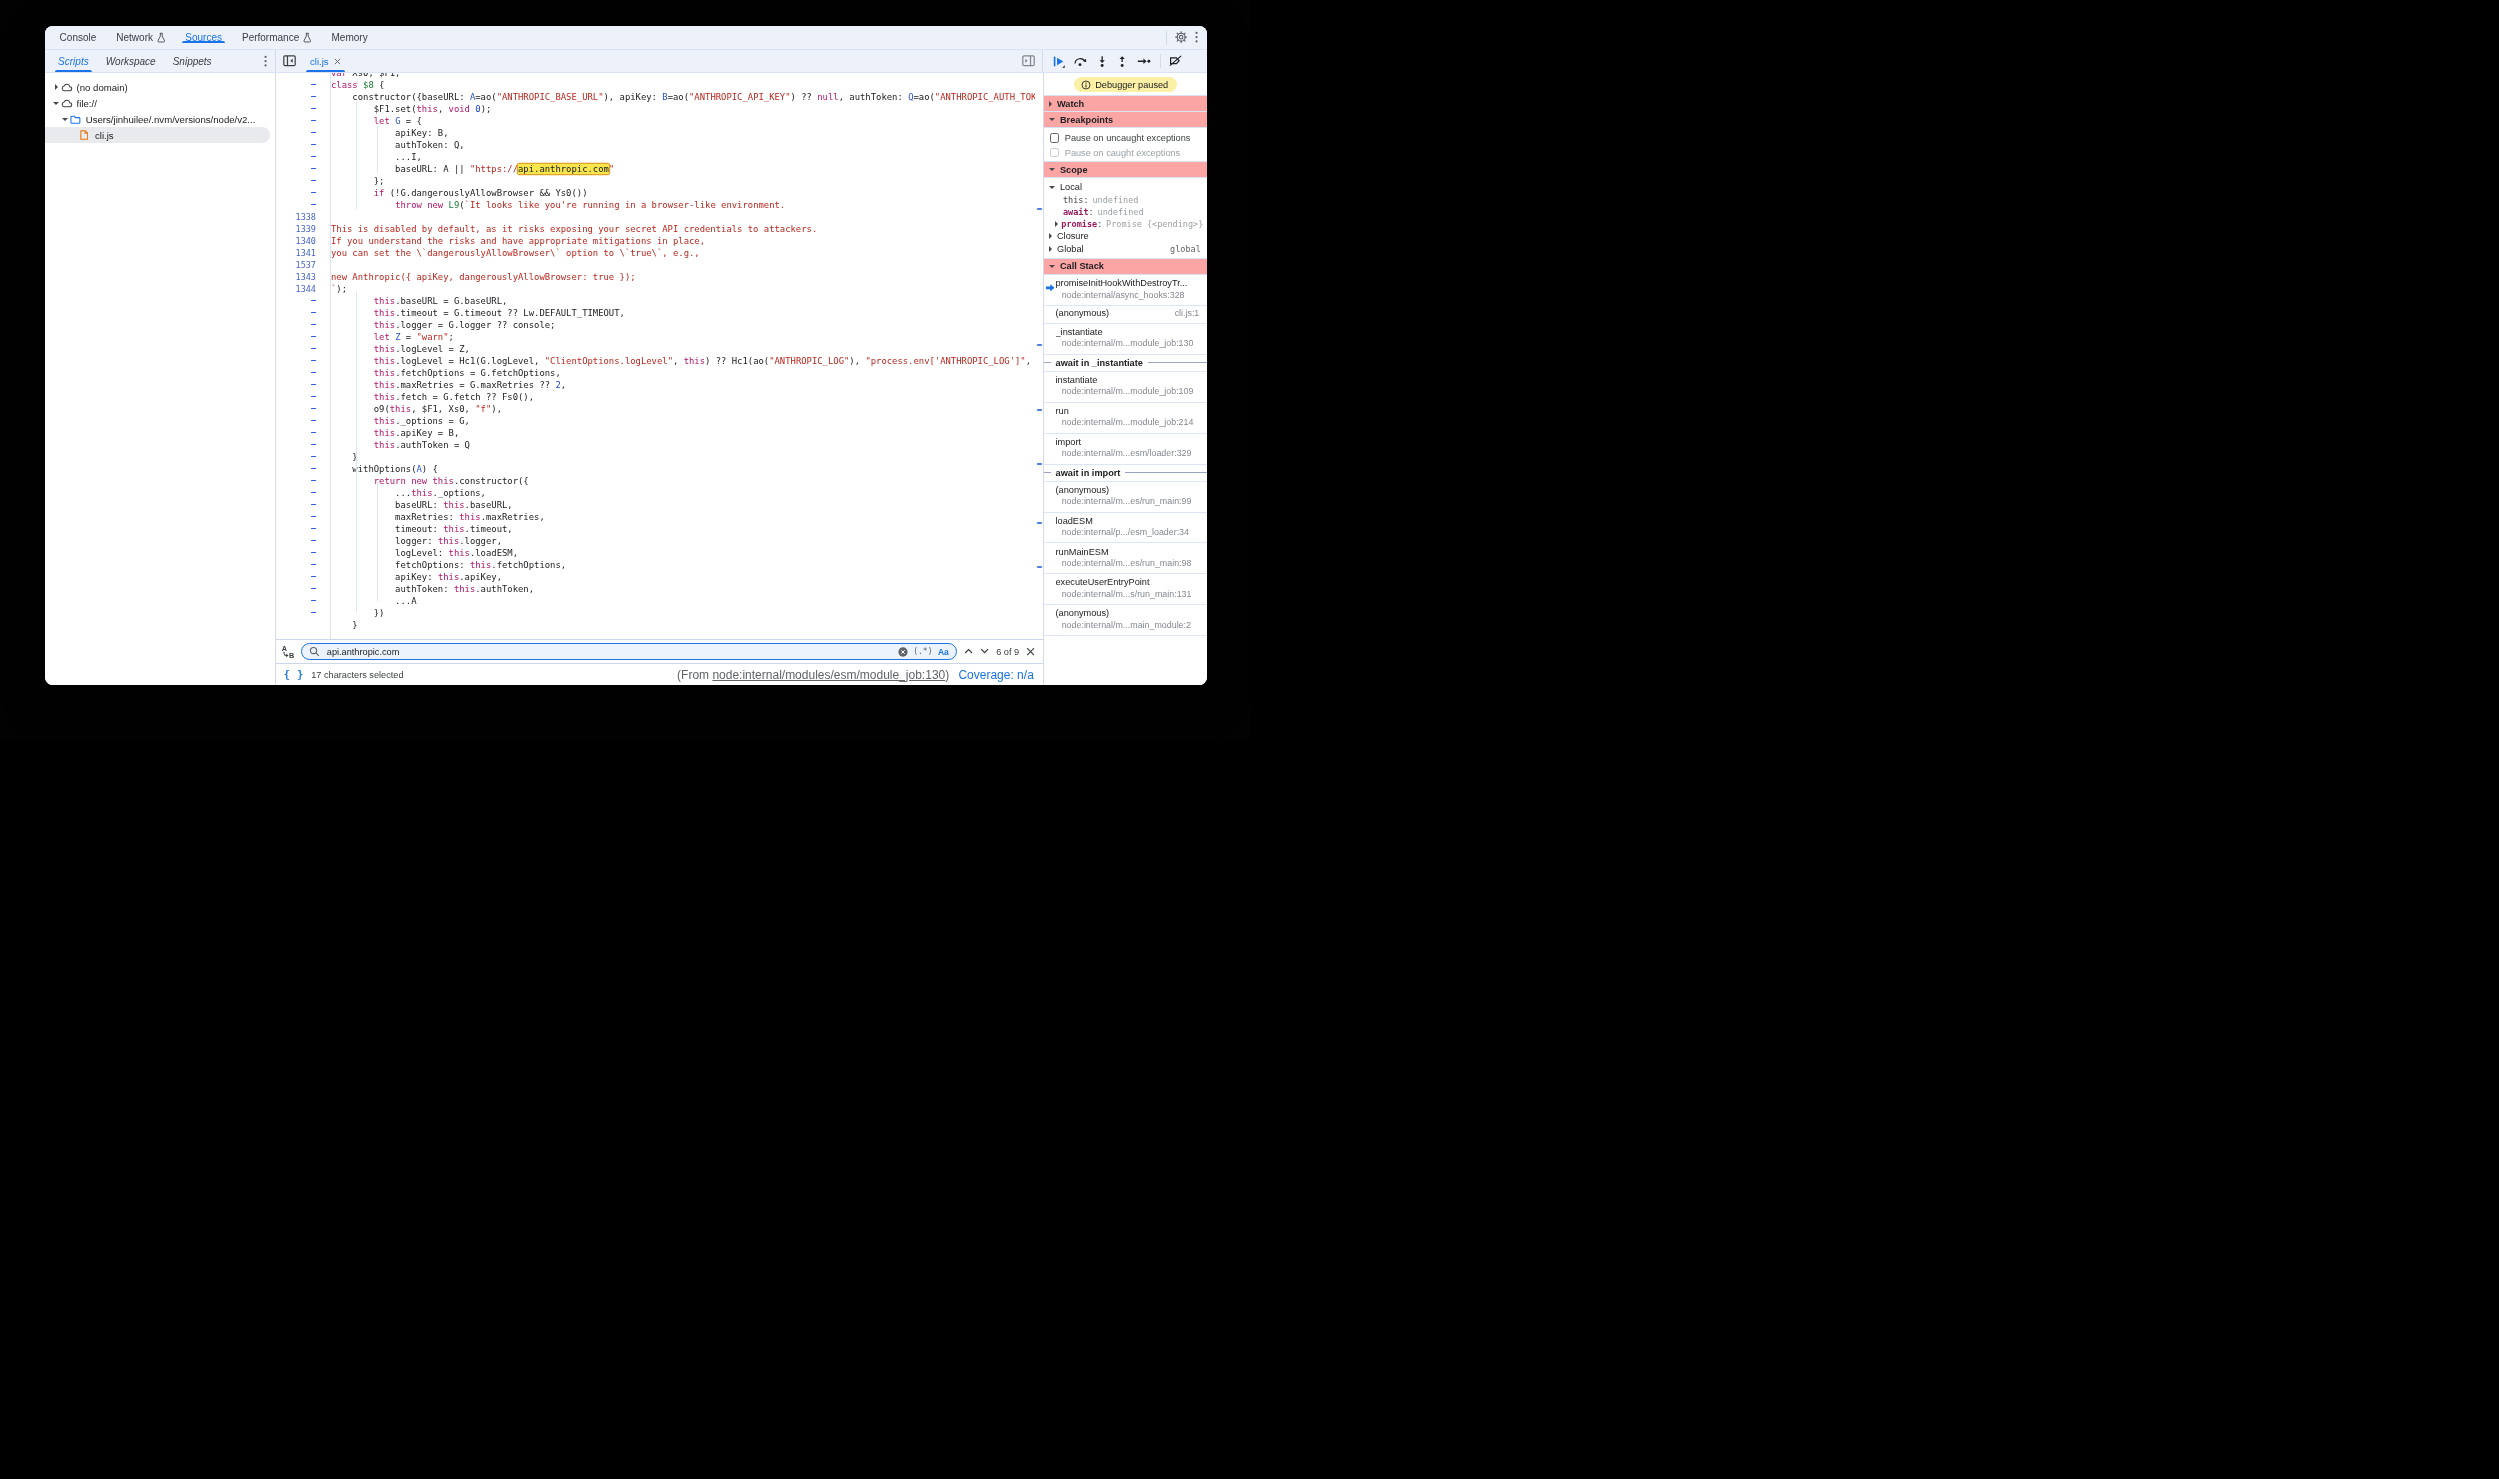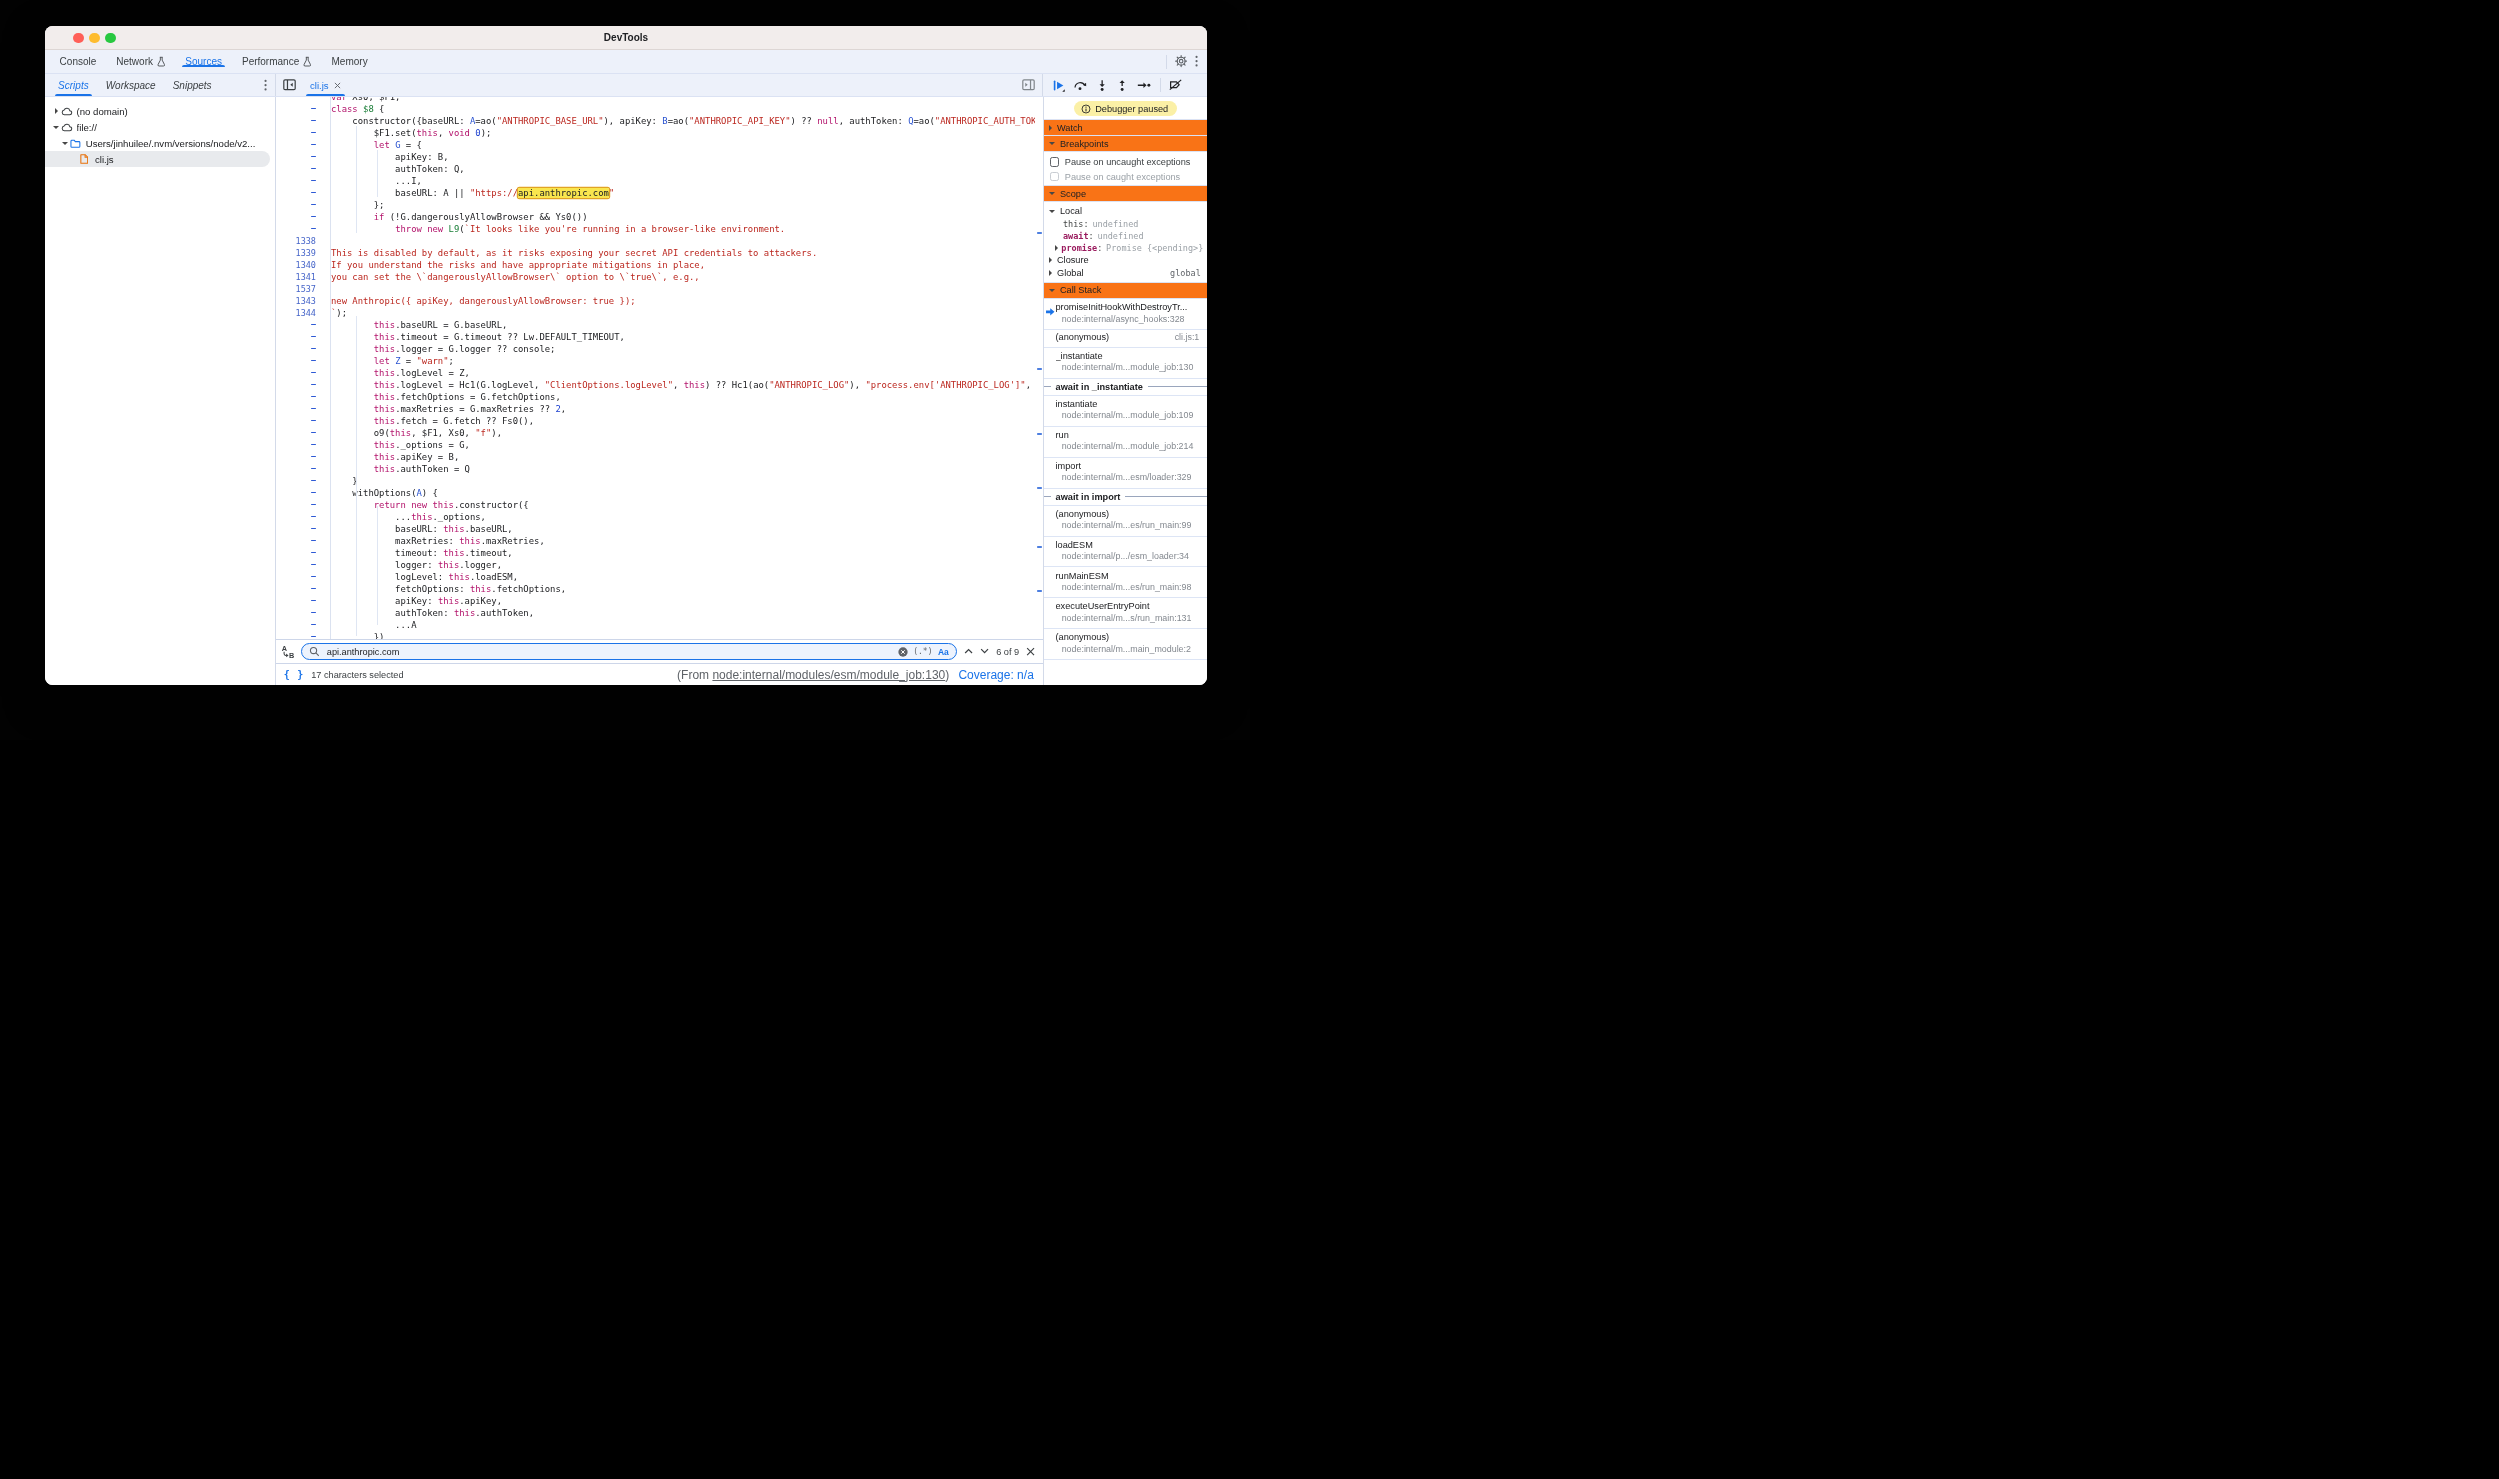--- a/index.html
+++ b/index.html
@@ -94,23 +94,23 @@
   .status-right{margin-left:auto;display:flex;align-items:center;gap:9.2px;font-size:12px;}
   .from-text{color:#5f6368;white-space:nowrap;}
   .from-link{text-decoration:underline;color:#5f6368;}
   .coverage{color:#1a73e8;white-space:nowrap;}
 
   
   .right-panel{border-left:0.8px solid #d3dae9;background:#fff;overflow:hidden;display:flex;flex-direction:column;}
   .pill-zone{height:23px;display:flex;align-items:center;justify-content:center;}
   .pill{display:flex;align-items:center;gap:4.6px;background:#fbf0a6;border-radius:9.2px;padding:2.3px 9.2px 2.3px 7px;
         font-size:9.2px;color:#202124;}
-  .section-h{height:17px;flex:0 0 17px;display:flex;align-items:center;gap:4.6px;background:#f97316;
+  .section-h{height:17px;flex:0 0 17px;display:flex;align-items:center;gap:4.6px;background:#fca5a5;
              border-top:0.8px solid #dbe2f3;border-bottom:0.8px solid #dbe2f3;padding-left:5.4px;
-             font-size:9.2px;color:#202124;margin-top:-0.8px;}
+             font-size:9.2px;color:#202124;margin-top:-0.8px;font-weight:bold;}
   .cb-row{height:14.6px;display:flex;align-items:center;gap:5.4px;padding-left:6.2px;font-size:9.2px;color:#3c4043;}
   .cb{width:9.2px;height:9.2px;border:1.2px solid #5f6368;border-radius:2.3px;background:#fff;flex:0 0 9.2px;}
   .cb-row.disabled{color:#9aa0a6;}
   .cb-row.disabled .cb{border-color:#c8ccd2;}
   .scope-group{height:13px;display:flex;align-items:center;gap:4.6px;padding-left:5.4px;font-size:9.2px;color:#202124;}
   .scope-group .rightval{margin-left:auto;padding-right:6.2px;font-family:"DejaVu Sans Mono",monospace;font-size:8.5px;color:#5f6368;}
   .scope-var{height:12px;display:flex;align-items:center;padding-left:19px;
              font-family:"DejaVu Sans Mono",monospace;font-size:8.5px;white-space:nowrap;overflow:hidden;}
   .scope-var .chev{margin-left:-8.5px;margin-right:3.8px;}
   .vn{color:#444746;}
@@ -127,28 +127,20 @@
             font-size:9.2px;font-weight:700;color:#202124;}
   .cs-await::before{content:'';width:7px;height:0.8px;background:#9aa6bd;}
   .cs-await::after{content:'';flex:1;height:0.8px;background:#9aa6bd;}
 </style>
 </head>
 <body>
 
 <div class="stage">
   <div class="window">
 
-    <div class="titlebar">
-      <div class="lights">
-        <span class="light red"></span>
-        <span class="light yellow"></span>
-        <span class="light green"></span>
-      </div>
-      <div class="wtitle">DevTools</div>
-    </div>
 
     <div class="tabbar">
       <div id="main-tabs" style="display:flex;align-items:stretch;">
           <div class="tab">
             <span>Console</span>
           </div>
           <div class="tab">
             <span>Network</span>
             <span class="icn">
               <svg width="8.5" height="10.8" viewBox="0 0 12 14">

